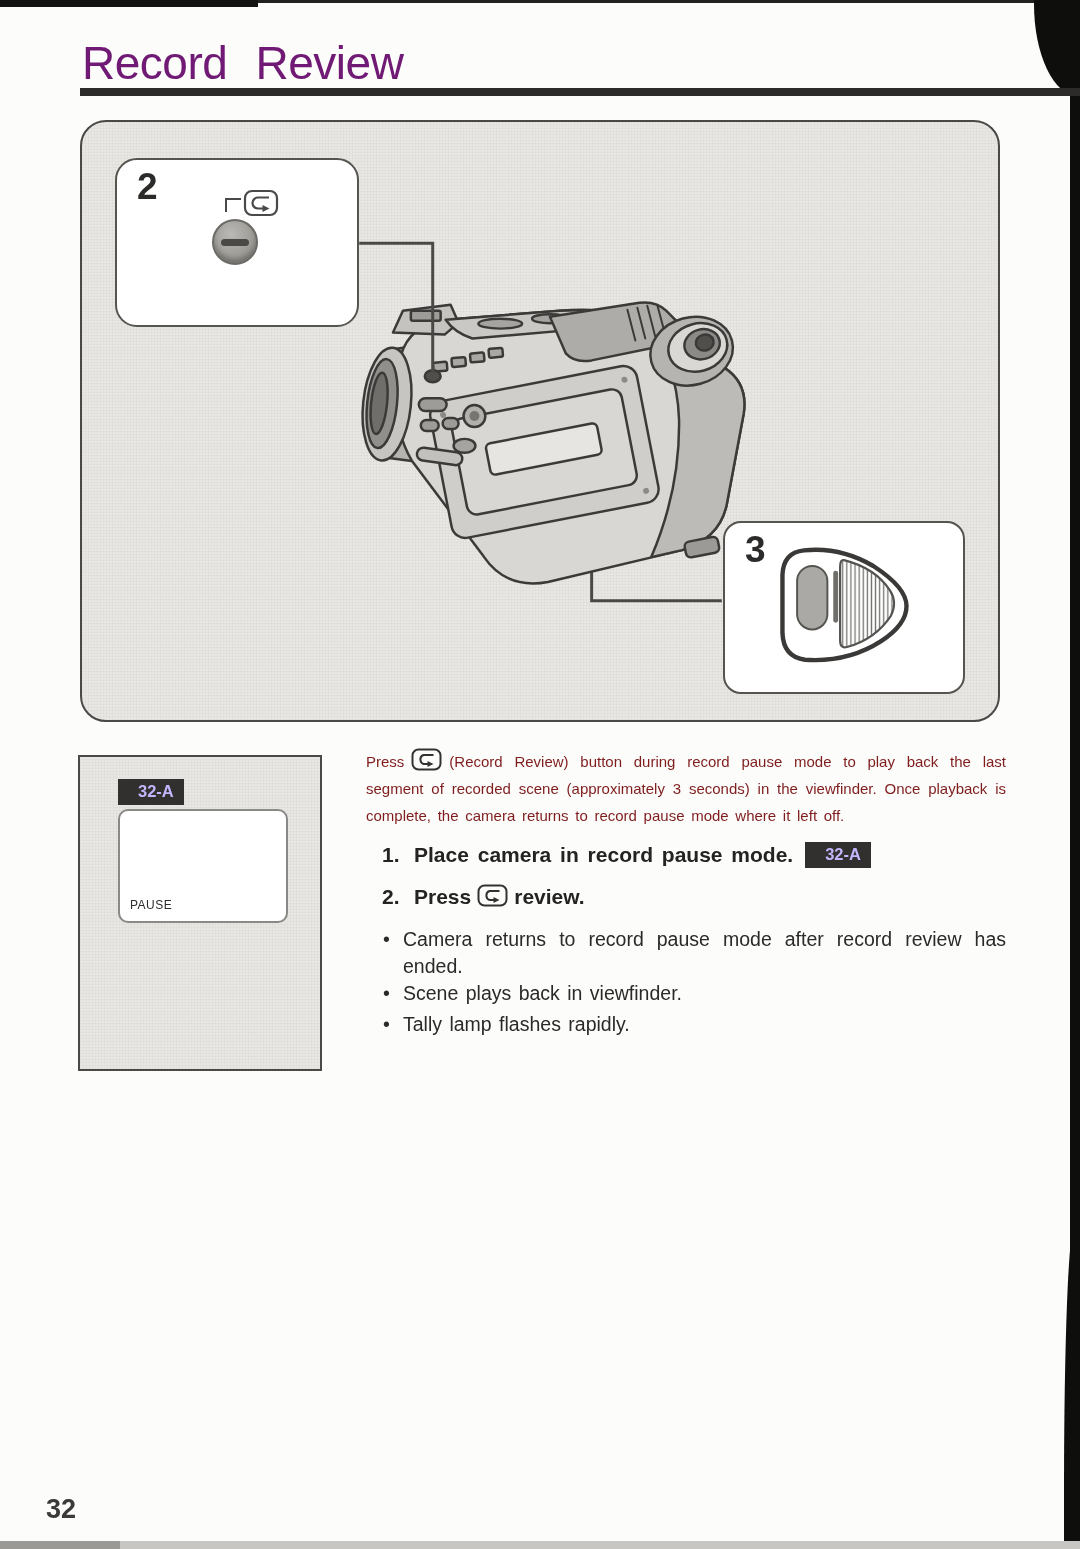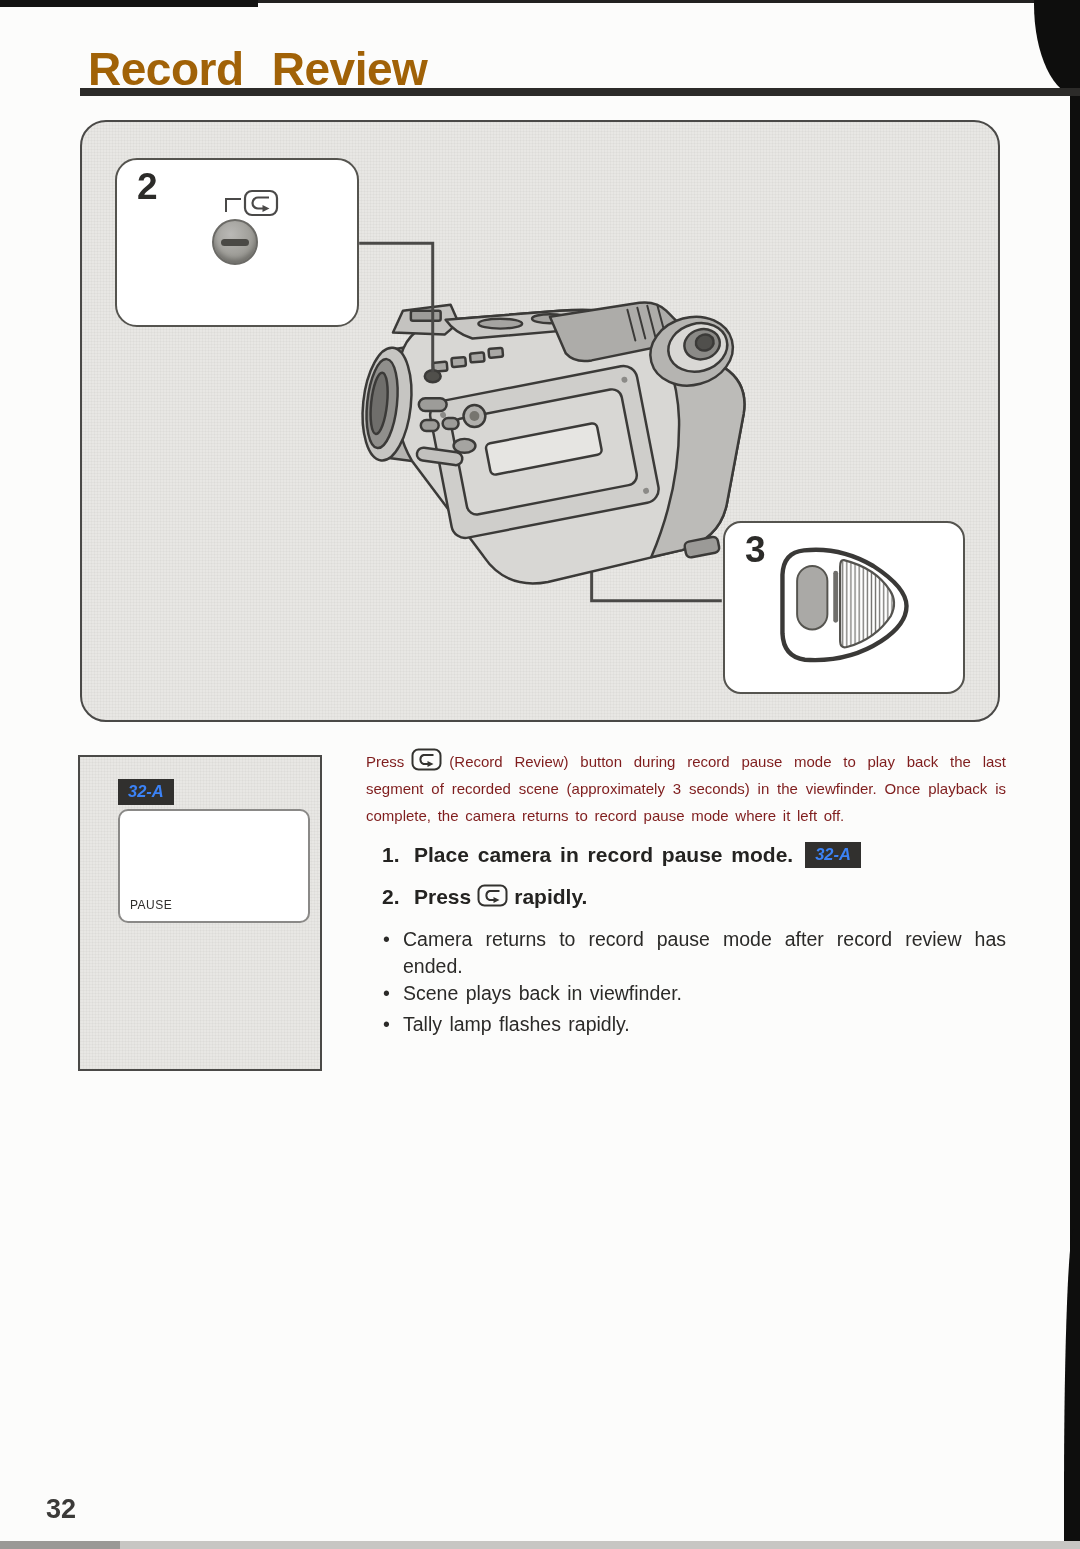--- a/index.html
+++ b/index.html
@@ -13,22 +13,22 @@
   .edge-top{position:absolute;left:0;top:0;width:1080px;height:3px;background:#222120;}
   .edge-top-left{position:absolute;left:0;top:0;width:258px;height:7px;background:#131312;}
   .edge-right{position:absolute;right:0;top:0;width:10px;height:1549px;background:#0e0e0d;}
   .edge-right-wedge{position:absolute;right:0;top:0;width:46px;height:96px;background:#0e0e0d;border-bottom-left-radius:44px 92px;}
   .edge-right-bottom{position:absolute;right:0;bottom:0;width:16px;height:320px;background:#0e0e0d;border-top-left-radius:10px 260px;}
   .edge-bottom{position:absolute;left:0;bottom:0;width:1080px;height:8px;background:#c7c6c3;}
   .edge-bottom-left{position:absolute;left:0;bottom:0;width:120px;height:8px;background:#9a9996;}
 
   
   .page-title{
-    position:absolute;left:82px;top:36px;margin:6px;
-    font-size:46px;font-weight:bold;color:#a16207;
+    position:absolute;left:82px;top:36px;margin:0;
+    font-size:46px;font-weight:normal;color:#701a75;
     letter-spacing:-0.5px;word-spacing:16px;
   }
   .title-rule{position:absolute;left:80px;top:88px;width:1000px;height:8px;background:#2c2b29;}
 
   
   .figure-panel{
     position:absolute;left:80px;top:120px;width:920px;height:602px;
     background:#e8e7e4;
     background-image:
       repeating-linear-gradient(0deg, rgba(120,118,112,0.05) 0 1px, rgba(0,0,0,0) 1px 3px),
@@ -63,26 +63,26 @@
   
   .sidebar-box{
     position:absolute;left:78px;top:755px;width:244px;height:316px;
     background:#e8e7e4;
     background-image:
       repeating-linear-gradient(0deg, rgba(120,118,112,0.05) 0 1px, rgba(0,0,0,0) 1px 3px),
       repeating-linear-gradient(90deg, rgba(120,118,112,0.05) 0 1px, rgba(0,0,0,0) 1px 3px);
     border:2px solid #4a4947;box-sizing:border-box;
   }
   .ref-badge{
-    display:inline-block;background:#31302e;color:#3b82f6;
-    font-weight:bold;font-size:16.5px;line-height:1;padding:4px 10px 5px 10px;font-style:italic;
+    display:inline-block;background:#31302e;color:#c4b5fd;
+    font-weight:bold;font-size:16.5px;line-height:1;padding:4px 10px 5px 20px;
   }
   .sidebar-badge{position:absolute;left:38px;top:22px;}
   .viewfinder{
-    position:absolute;left:38px;top:52px;width:192px;height:114px;
+    position:absolute;left:38px;top:52px;width:170px;height:114px;
     background:#ffffff;border:2px solid #8a8987;border-radius:10px;box-sizing:border-box;
   }
   .viewfinder-text{
     position:absolute;left:10px;bottom:9px;font-size:12px;letter-spacing:0.5px;color:#2e2d2b;
   }
 
   
   .content{position:absolute;left:366px;top:748px;width:640px;}
   .intro{
     margin:0;font-size:15px;line-height:27px;color:#7f1d1d;
@@ -241,21 +241,21 @@
         <path d="M22.5,7 H12.5 A4.8,4.8 0 0 0 12.5,16 H17" fill="none" stroke="#33322f" stroke-width="2"></path>
         <polygon points="16.5,13 22.5,16 16.5,19" fill="#33322f"></polygon>
       </svg><span>(Record Review) button during record pause mode to play back the last segment of recorded scene (approximately 3 seconds) in the viewfinder. Once playback is complete, the camera returns to record pause mode where it left off.</span></p>
 
   <p class="step step-1"><span class="num">1.</span><span>Place camera in record pause mode.</span><span class="ref-badge">32-A</span></p>
 
   <p class="step step-2"><span class="num">2.</span><span>Press</span><svg class="rr-icon" width="31" height="23" viewBox="0 0 31 23">
         <rect x="1.5" y="1.5" width="28" height="20" rx="6" fill="none" stroke="#33322f" stroke-width="2"></rect>
         <path d="M22.5,7 H12.5 A4.8,4.8 0 0 0 12.5,16 H17" fill="none" stroke="#33322f" stroke-width="2"></path>
         <polygon points="16.5,13 22.5,16 16.5,19" fill="#33322f"></polygon>
-      </svg><span>rapidly.</span></p>
+      </svg><span>review.</span></p>
 
   <ul class="bullets">
     <li>Camera returns to record pause mode after record review has ended.</li>
     <li>Scene plays back in viewfinder.</li>
   </ul>
 
 
   <ul class="bullets">
     <li>Tally lamp flashes rapidly.</li>
   </ul>

